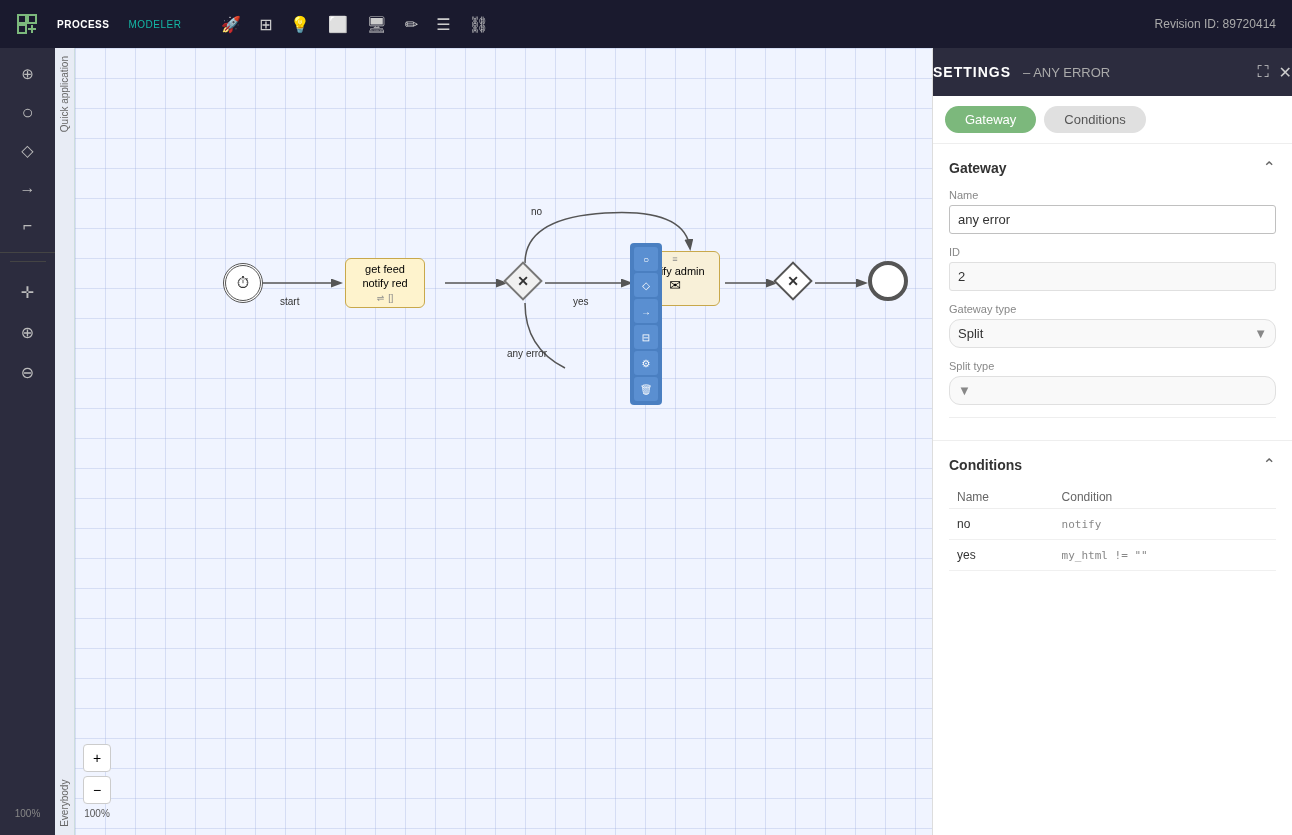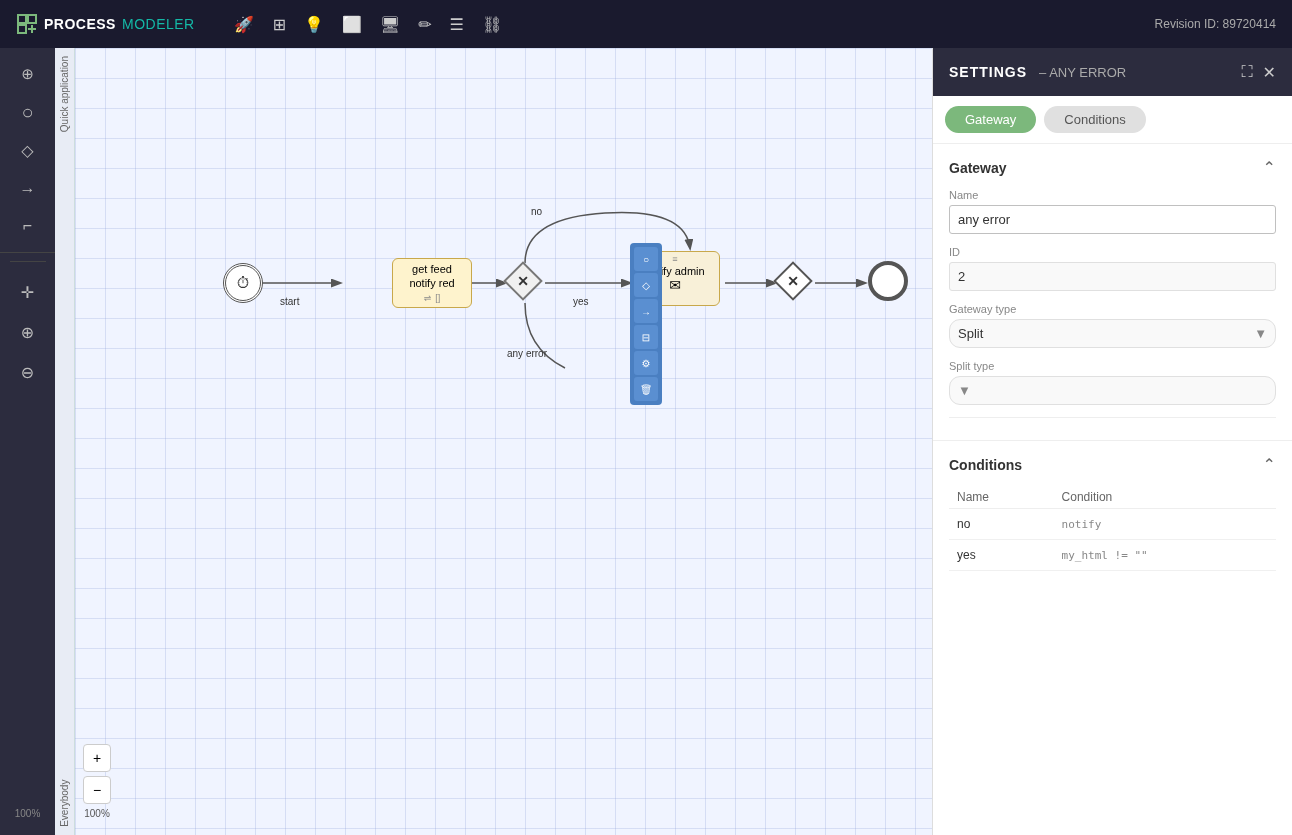--- a/index.html
+++ b/index.html
@@ -11,24 +11,24 @@
       background: #1a1a2e;
       display: flex;
       align-items: center;
       padding: 0 16px;
       gap: 20px;
       flex-shrink: 0;
     }
     .topbar-logo {
       display: flex;
       align-items: center;
-      gap: 6px;
+      gap: 19px;
       color: #fff;
       font-weight: bold;
-      font-size: 14px;
+      font-size: 10px;
       letter-spacing: 0.5px;
     }
     .topbar-logo span.process { color: #fff; }
     .topbar-logo span.modeler { color: #14b8a6; font-weight: normal; }
     .topbar-icons {
       display: flex;
       align-items: center;
       gap: 18px;
       margin-left: 20px;
     }
@@ -157,21 +157,20 @@
       border: 1.5px solid #c8a84b;
       border-radius: 6px;
       padding: 4px 8px;
       font-size: 11px;
       min-width: 80px;
       text-align: center;
       display: flex;
       flex-direction: column;
       align-items: center;
       gap: 2px;
-      margin-left: 47px;
     }
 
     
     .context-toolbar {
       position: absolute;
       background: #4a7fc1;
       border-radius: 4px;
       display: flex;
       flex-direction: column;
       align-items: center;
@@ -261,21 +260,21 @@
       background: #fff;
       border-left: 1px solid #ddd;
       display: flex;
       flex-direction: column;
       flex-shrink: 0;
       overflow: hidden;
     }
     .settings-header {
       background: #2c2c3e;
       color: #fff;
-      padding: 0 16px;
+      padding: 0 0;
       height: 48px;
       display: flex;
       align-items: center;
       gap: 8px;
       flex-shrink: 0;
     }
     .settings-title {
       font-size: 14px;
       font-weight: bold;
       letter-spacing: 1px;

